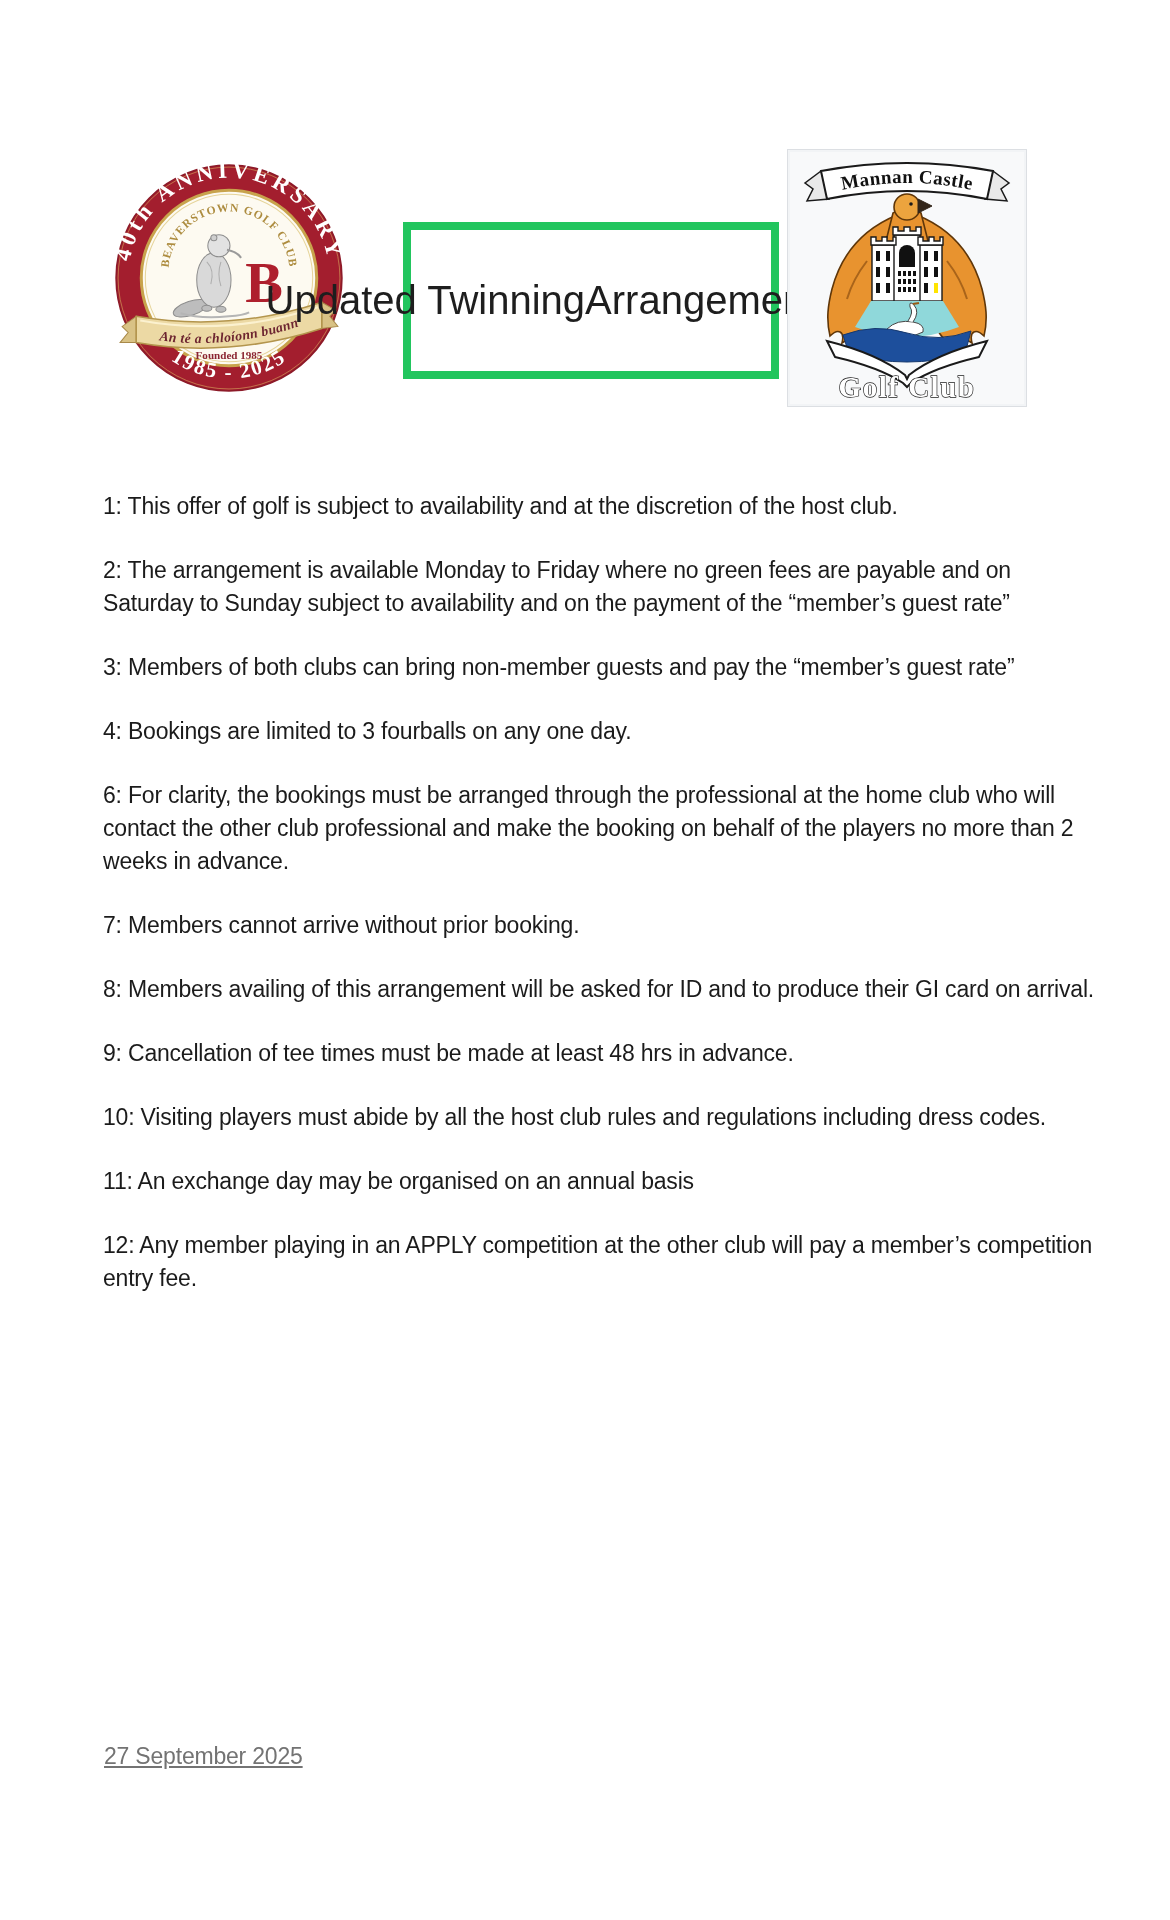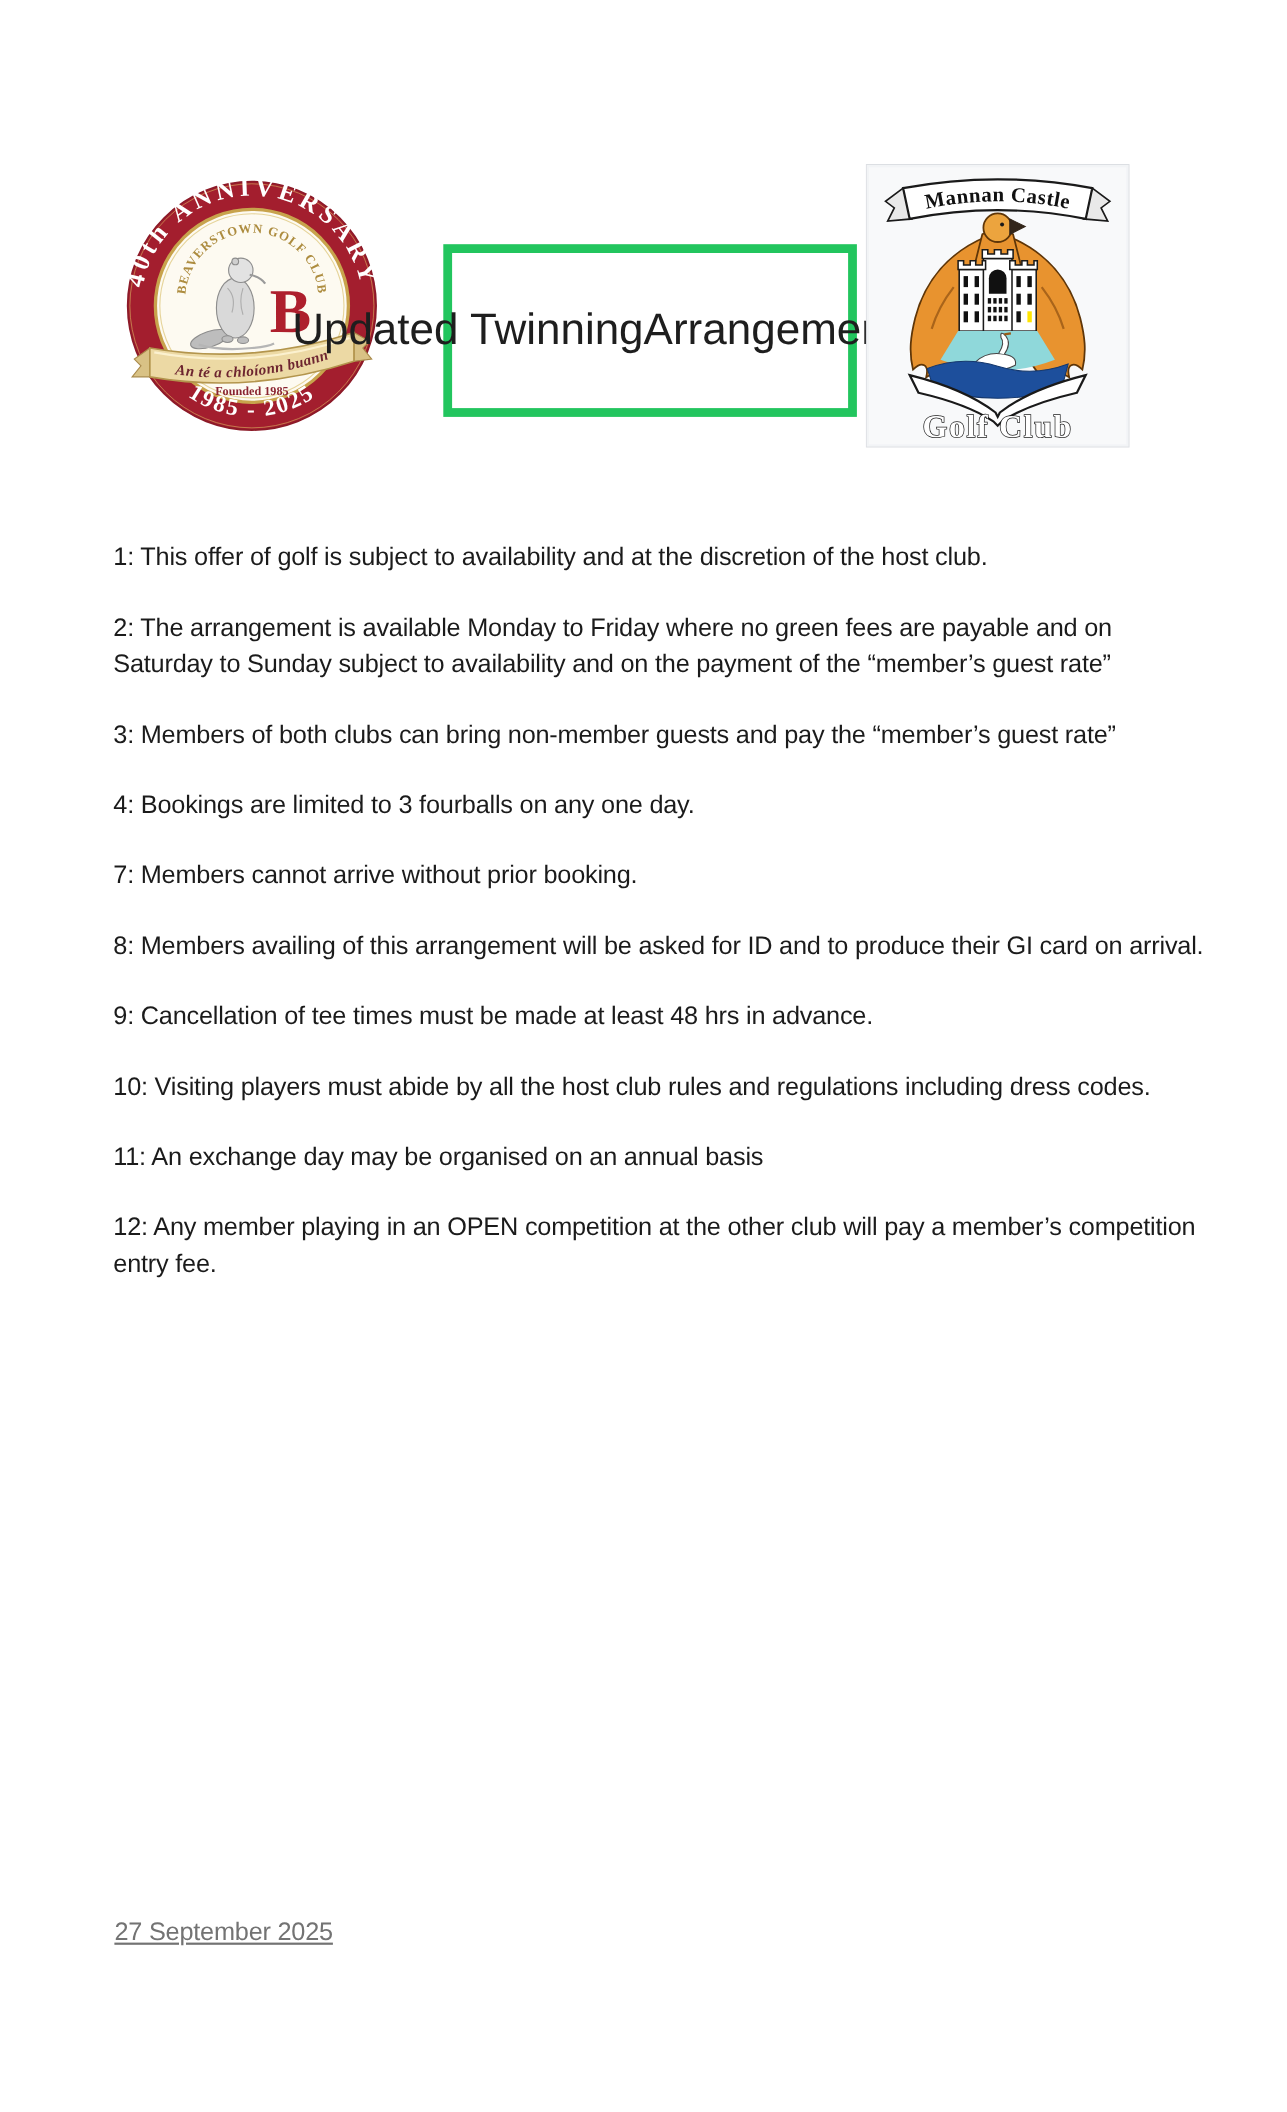--- a/index.html
+++ b/index.html
@@ -173,23 +173,24 @@
 
       <text x="120" y="248" text-anchor="middle" font-family="Liberation Serif" ,serif="" font-size="29" font-weight="bold" fill="#ffffff" stroke="#1a1a1a" stroke-width="1.3" paint-order="stroke" letter-spacing="1.5">Golf Club</text>
     </svg>
   </div>
 
   <div class="content">
     <p>1: This offer of golf is subject to availability and at the discretion of the host club.</p>
     <p>2: The arrangement is available Monday to Friday where no green fees are payable and on Saturday to Sunday subject to availability and on the payment of the “member’s guest rate”</p>
     <p>3: Members of both clubs can bring non-member guests and pay the “member’s guest rate”</p>
     <p>4: Bookings are limited to 3 fourballs on any one day.</p>
+    <p>6: For clarity, the bookings must be arranged through the professional at the home club who will contact the other club professional and make the booking on behalf of the players no more than 2 weeks in advance.</p>
     <p>7: Members cannot arrive without prior booking.</p>
     <p>8: Members availing of this arrangement will be asked for ID and to produce their GI card on arrival.</p>
     <p>9: Cancellation of tee times must be made at least 48 hrs in advance.</p>
     <p>10: Visiting players must abide by all the host club rules and regulations including dress codes.</p>
     <p>11: An exchange day may be organised on an annual basis</p>
-    <p>12: Any member playing in an OPEN competition at the other club will pay a member’s competition entry fee.</p>
+    <p>12: Any member playing in an APPLY competition at the other club will pay a member’s competition entry fee.</p>
   </div>
 
   <div class="date">27 September 2025</div>
 
 </div>
 
 </body></html>

